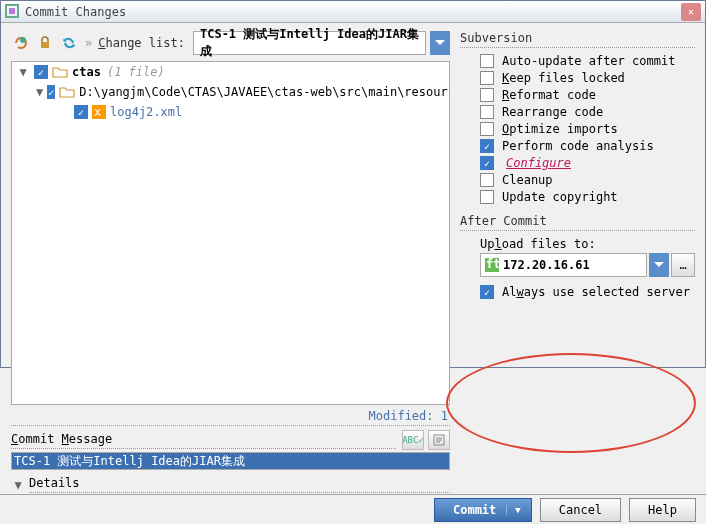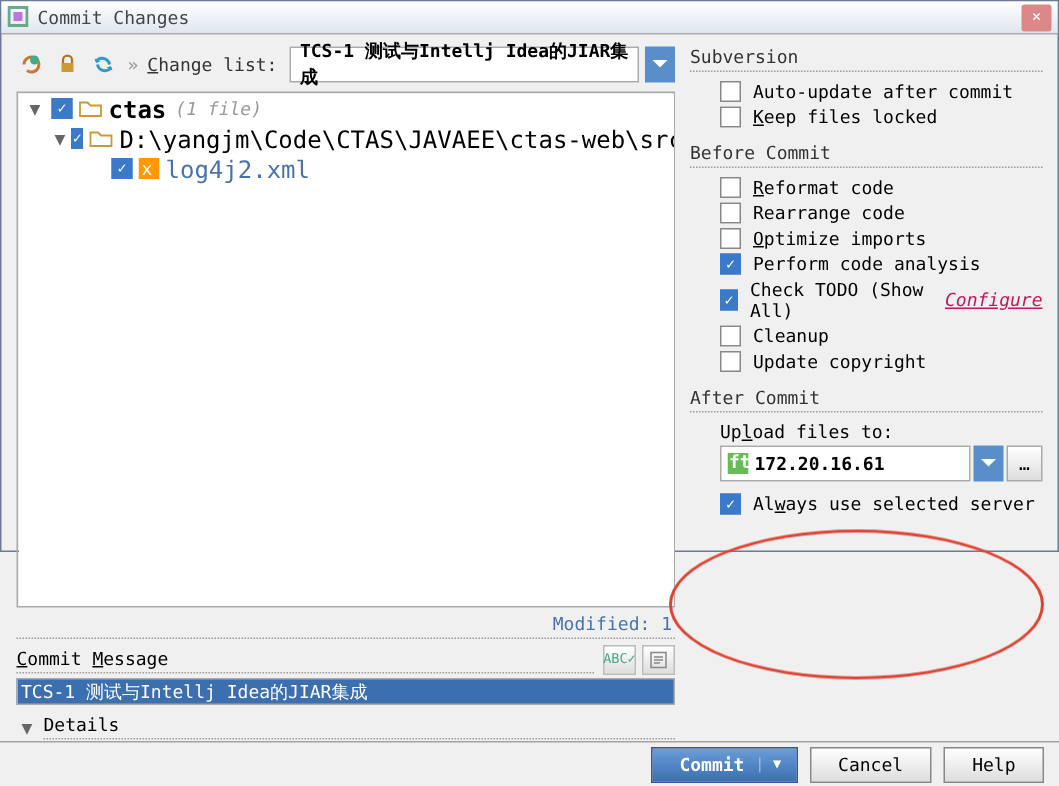--- a/index.html
+++ b/index.html
@@ -15,21 +15,21 @@
 .toolbar { display: flex; align-items: center; gap: 4px; margin-bottom: 6px; }
 .tb-icon { width: 20px; height: 20px; display: flex; align-items: center; justify-content: center; cursor: pointer; }
 .tb-sep { color: #999; margin: 0 2px; }
 .cl-label { color: #333; }
 .cl-select { flex: 1; height: 24px; border: 1px solid #aaa; background: #fff; display: flex; align-items: center; padding: 0 6px; margin-left: 4px; font-weight: bold; }
 .cl-dd { width: 20px; height: 24px; background: #5a8ecb; display: flex; align-items: center; justify-content: center; cursor: pointer; }
 .tree { flex: 1; border: 1px solid #aaa; background: #fff; overflow: auto; }
 .tree-row { display: flex; align-items: center; height: 20px; padding-left: 4px; white-space: nowrap; }
 .tw { width: 14px; height: 14px; display: flex; align-items: center; justify-content: center; color: #666; cursor: pointer; }
 .cb { width: 14px; height: 14px; border: 1px solid #3b7ac9; background: #3b7ac9; display: flex; align-items: center; justify-content: center; color: #fff; font-size: 10px; margin: 0 4px; cursor: pointer; }
-.fld { font-size: 16px; }
+.fld { font-size: 12px; }
 .fcount { color: #999; font-style: italic; }
 .status { display: flex; justify-content: flex-end; padding: 2px 2px; color: #4872ad; border-bottom: 1px dotted #999; margin: 2px 0 4px; }
 .cm-head { display: flex; align-items: center; justify-content: center; }
 .cm-head .cm-title { border-bottom: 1px dotted #999; flex: 1; padding-bottom: 2px; }
 .cm-icons { display: flex; gap: 4px; margin-left: 6px; }
 .cm-icon { width: 22px; height: 20px; border: 1px solid #bbb; background: linear-gradient(#fff,#ddd); display: flex; align-items: center; justify-content: center; font-size: 9px; cursor: pointer; }
 .cm-input { height: 18px; background: #3b6fb0; color: #fff; border: 1px solid #aaa; padding: 1px 2px; width: 100%; margin-top: 2px; }
 .details { margin-top: 6px; display: flex; align-items: center; cursor: pointer; }
 .section-title { color: #333; padding-bottom: 2px; margin-bottom: 6px; border-bottom: 1px dotted #999; }
 .opt { display: flex; align-items: center; margin: 3px 0 3px 20px; cursor: pointer; }
@@ -156,40 +156,38 @@
       <div class="section-title">Subversion</div>
       <div class="opt">
           <span class="chk"></span>
           <span>Auto-update after commit</span>
         </div>
       <div class="opt">
           <span class="chk"></span>
           <span><span class="underline">K</span>eep files locked</span>
         </div>
 
-      <div class="section-title" style="margin-top:10px">Before Commit</div>
       <div class="opt">
           <span class="chk"></span>
           <span><span class="underline">R</span>eformat code</span>
         </div>
       <div class="opt">
           <span class="chk"></span>
           <span>Rearrange code</span>
         </div>
       <div class="opt">
           <span class="chk"></span>
           <span><span class="underline">O</span>ptimize imports</span>
         </div>
       <div class="opt">
           <span class="chk on">✓</span>
           <span>Perform code analysis</span>
         </div>
       <div class="opt">
           <span class="chk on">✓</span>
-          <span>Check TODO (Show All)</span>
           <span class="link">Configure</span>
         </div>
       <div class="opt">
           <span class="chk"></span>
           <span>Cleanup</span>
         </div>
       <div class="opt">
           <span class="chk"></span>
           <span>Update copyright</span>
         </div>

